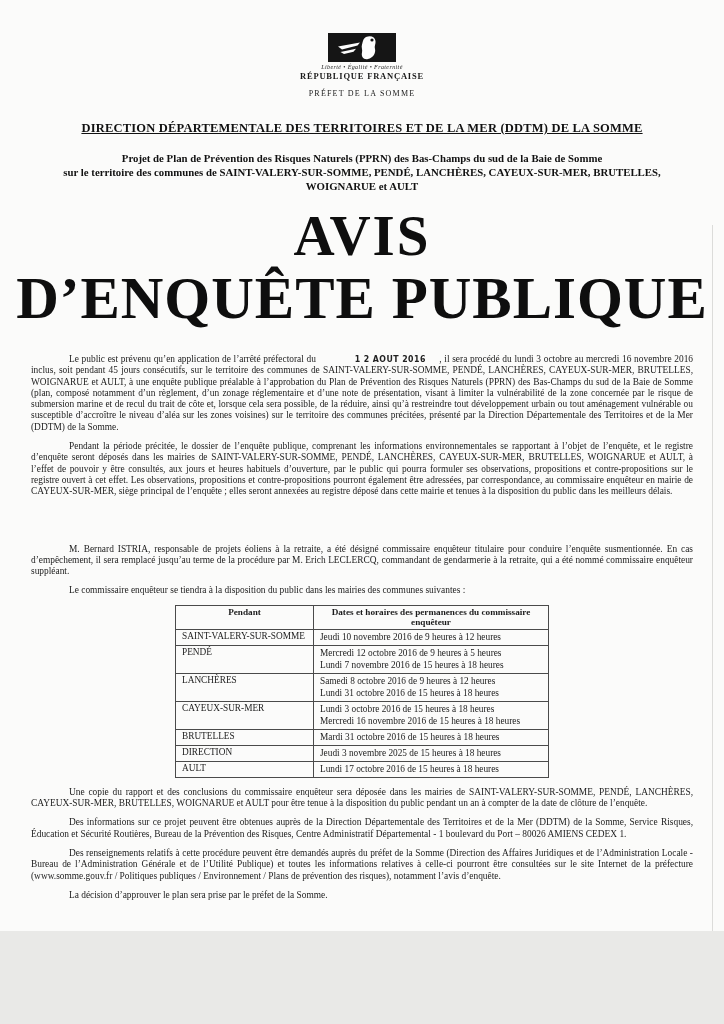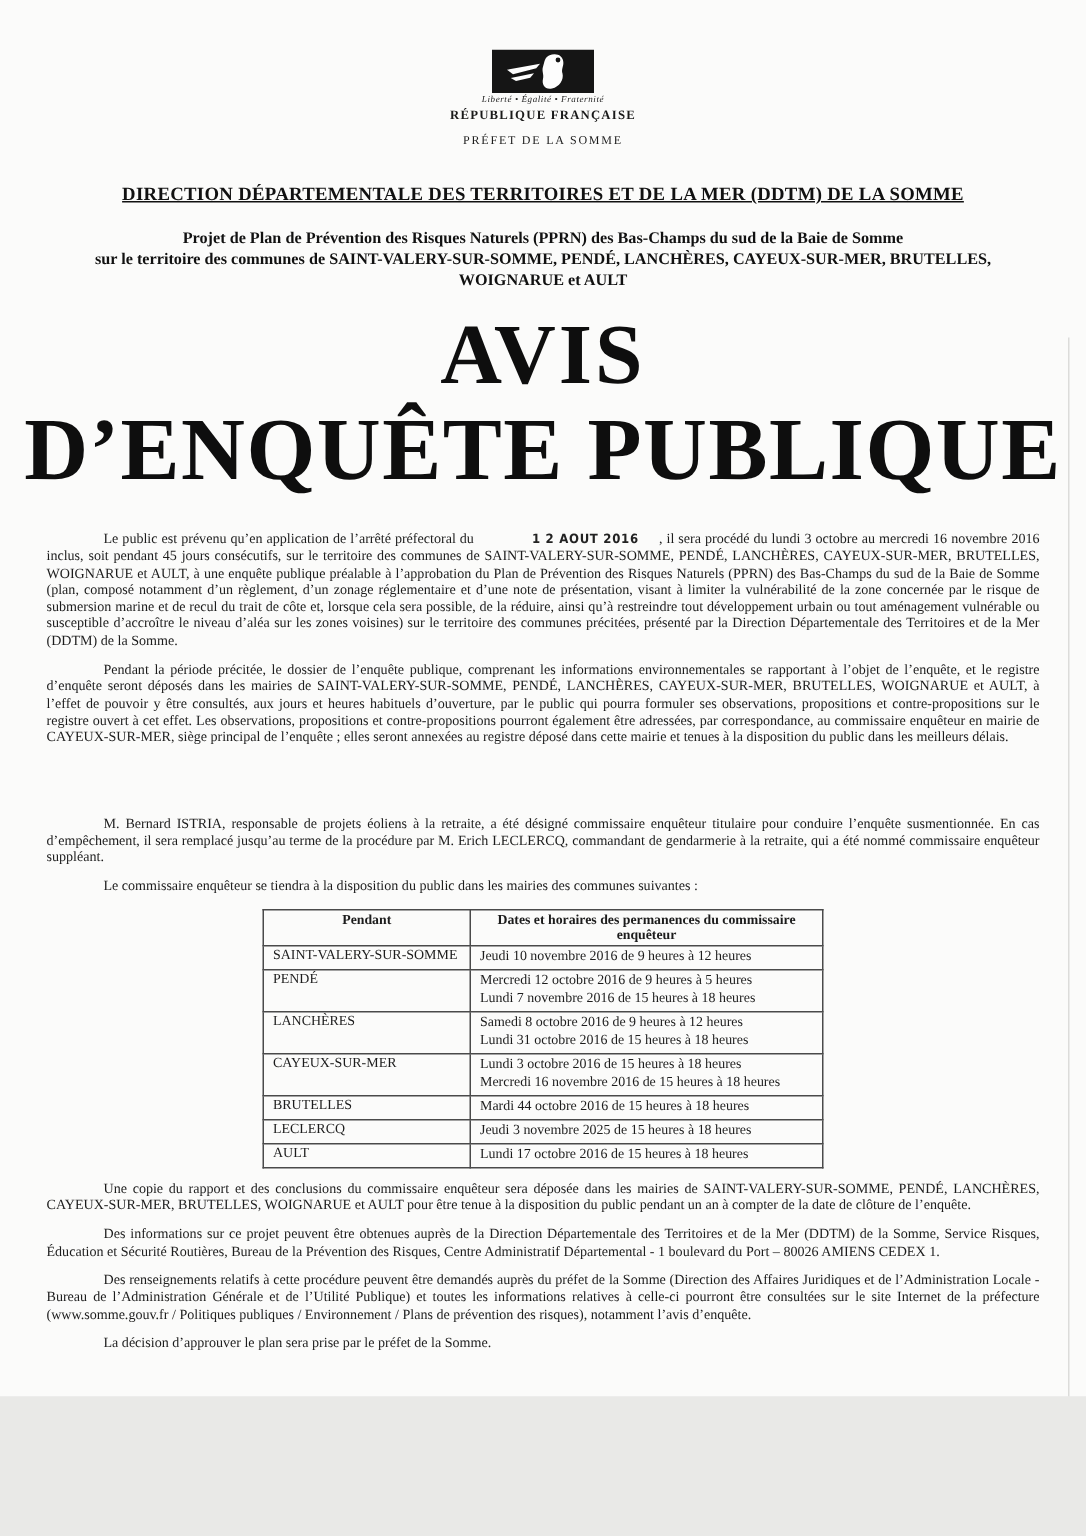--- a/index.html
+++ b/index.html
@@ -138,25 +138,25 @@
           <tr>
             <td class="commune">CAYEUX-SUR-MER</td>
             <td>
               <div>Lundi 3 octobre 2016 de 15 heures à 18 heures</div>
               <div>Mercredi 16 novembre 2016 de 15 heures à 18 heures</div>
             </td>
           </tr>
           <tr>
             <td class="commune">BRUTELLES</td>
             <td>
-              <div>Mardi 44 octobre 2016 de 15 heures à 18 heures</div>
+              <div>Mardi 31 octobre 2016 de 15 heures à 18 heures</div>
             </td>
           </tr>
           <tr>
-            <td class="commune">LECLERCQ</td>
+            <td class="commune">DIRECTION</td>
             <td>
               <div>Jeudi 3 novembre 2025 de 15 heures à 18 heures</div>
             </td>
           </tr>
           <tr>
             <td class="commune">AULT</td>
             <td>
               <div>Lundi 17 octobre 2016 de 15 heures à 18 heures</div>
             </td>
           </tr>

